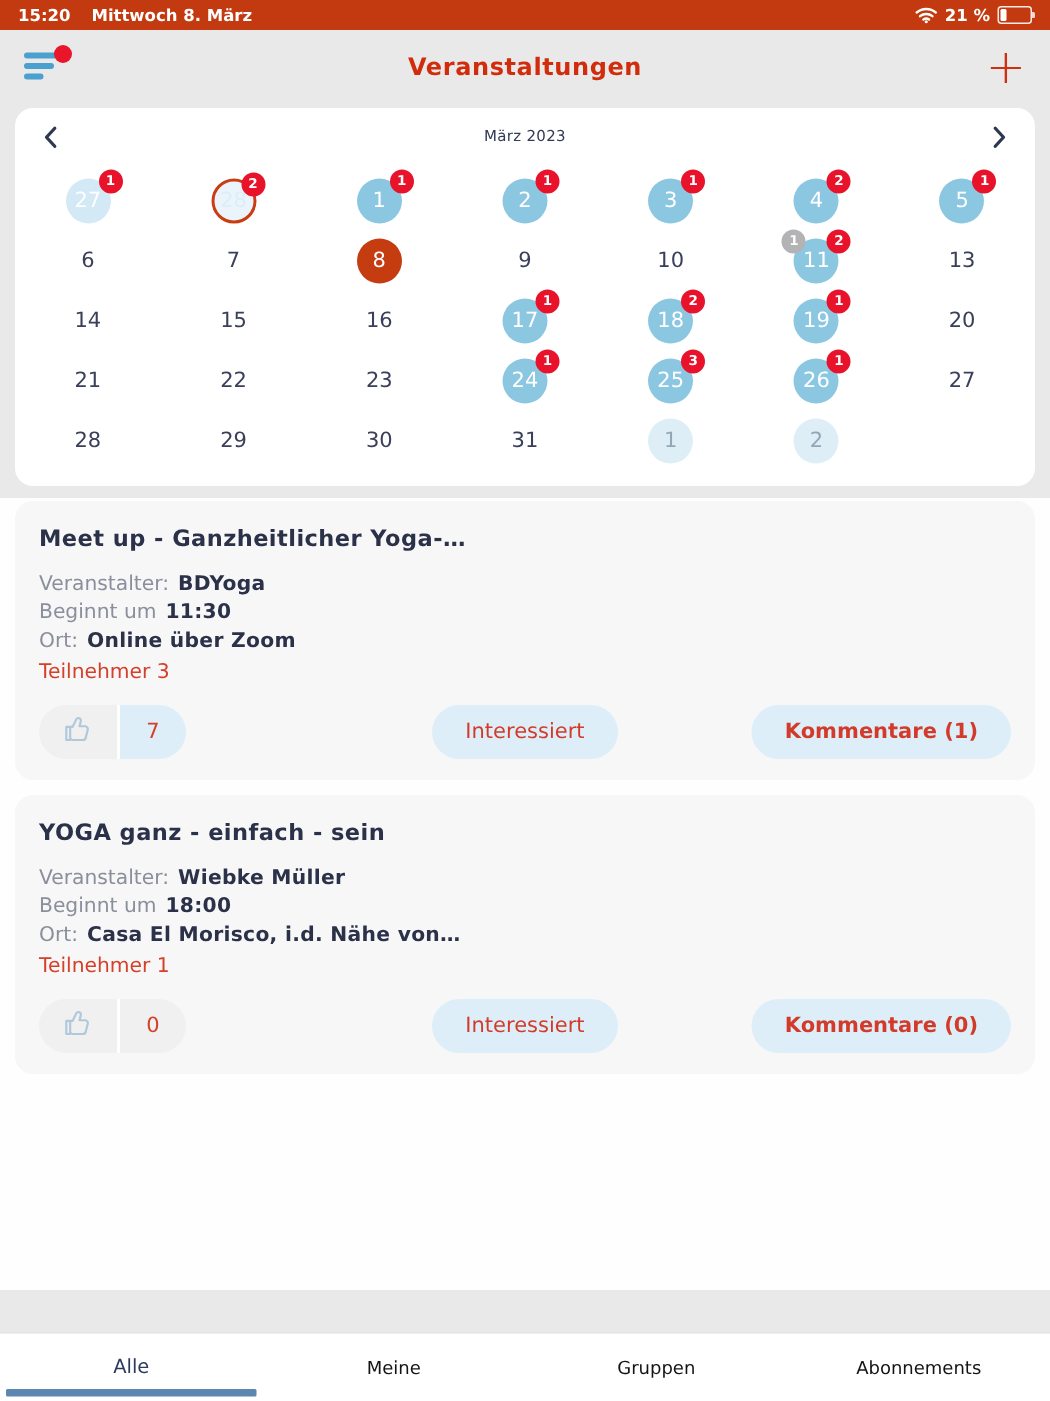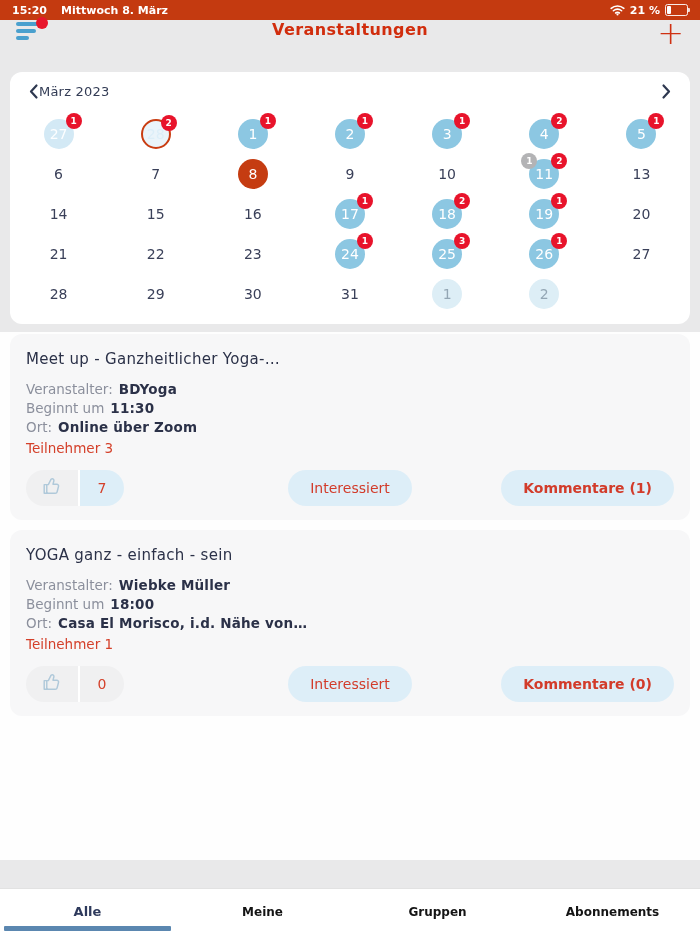--- a/index.html
+++ b/index.html
@@ -14,65 +14,65 @@
     height:20px; background:#c43a10; color:#fff;
     display:flex; align-items:center; padding:0 12px;
     font-size:11px; font-weight:bold;
   }
   .sb-left { display:flex; gap:14px; align-items:center; }
   .sb-right { margin-left:auto; display:flex; gap:5px; align-items:center; }
   .battery { width:21px; height:10px; border:1px solid rgba(255,255,255,0.9); border-radius:2.5px; position:relative; }
   .battery .fill { position:absolute; left:1px; top:1px; bottom:1px; width:4px; background:#fff; border-radius:1px; }
   .battery .nub { position:absolute; right:-3px; top:2.5px; width:2px; height:4px; background:rgba(255,255,255,0.8); border-radius:0 1px 1px 0; }
   
-  .app-header { height:48px; display:flex; padding:0 16px; position:relative; }
+  .app-header { height:48px; display:flex; align-items:center; padding:0 16px; position:relative; }
   .hamburger { position:relative; width:30px; height:22px; cursor:pointer; }
   .hamburger .bar { position:absolute; left:0; height:4px; border-radius:2px; background:#4aa0ce; }
   .hamburger .b1 { top:2px; width:26px; }
   .hamburger .b2 { top:9px; width:20px; }
   .hamburger .b3 { top:16px; width:13px; }
   .hamburger .dot { position:absolute; top:-3px; left:20px; width:12px; height:12px; border-radius:50%; background:#e8152b; }
   .app-title { position:absolute; left:0; right:0; text-align:center; color:#d12d0d; font-weight:bold; font-size:16px; letter-spacing:0.4px; }
   .add-btn { margin-left:auto; color:#cf3012; font-size:32px; font-weight:200; line-height:26px; z-index:2; cursor:pointer; }
   
   .calendar-card { margin:4px 10px 0; background:#fff; border-radius:12px; overflow:hidden; }
   .month-row { height:38px; display:flex; align-items:center; padding:0 18px; }
-  .month-label { flex:1; text-align:left; font-size:13px; color:#333c55; letter-spacing:0.2px; }
+  .month-label { flex:1; text-align:center; font-size:10px; color:#333c55; letter-spacing:0.2px; }
   .chev { cursor:pointer; display:flex; align-items:center; }
   .weekday-row { display:grid; grid-template-columns:repeat(7,1fr); background:#f1f1f3; height:32px; align-items:center; text-align:center; font-size:13px; color:#2f3850; }
   .day-grid { display:grid; grid-template-columns:repeat(7,1fr); padding:4px 0 10px; }
   .day-cell { height:40px; display:flex; align-items:center; justify-content:center; }
   .disc { width:30px; height:30px; border-radius:50%; display:flex; align-items:center; justify-content:center; font-size:14px; color:#3a4059; position:relative; box-sizing:border-box; }
   .disc.blue  { background:#8cc7e2; color:#fff; }
   .disc.faded { background:#d3e9f5; color:#fdfeff; }
   .disc.next  { background:#ddeef6; color:#93a6b4; }
   .disc.today { background:#c53c11; color:#fff; font-size:14px; }
   .disc.ring  { background:#eaf4fa; color:#dceef8; border:2px solid #c93d12; }
   .badge { position:absolute; top:-6px; min-width:16px; height:16px; padding:0 3px; box-sizing:border-box; border-radius:9px; font-size:9px; font-weight:bold; color:#fff; display:flex; align-items:center; justify-content:center; }
   .badge.red  { background:#e8132b; right:-8px; }
   .badge.gray { background:#b3b3b5; left:-8px; }
   
   .events-section { background:#fefefe; margin-top:8px; height:528px; box-sizing:border-box; padding-top:2px; }
   .event-card { background:#f7f7f8; border-radius:12px; margin:0 10px 10px; padding:12px 16px 14px; }
-  .event-title { font-size:15px; font-weight:normal; color:#2b3148; letter-spacing:0.3px; margin:4px 0 12px; }
+  .event-title { font-size:15px; font-weight:bold; color:#2b3148; letter-spacing:0.3px; margin:4px 0 12px; }
   .event-field { font-size:13.5px; line-height:19px; color:#8b8f9c; }
   .event-field .val { color:#2b3148; font-weight:bold; margin-left:6px; letter-spacing:0.2px; }
   .participants { color:#d4402a; font-size:13.5px; line-height:20px; margin-top:1px; }
   .action-row { display:flex; align-items:center; margin-top:12px; }
   .zone { flex:1; display:flex; }
   .zone.center { justify-content:center; }
   .zone.right { justify-content:flex-end;font-weight:bold; }
   .like-group { display:flex; height:36px; border-radius:18px; overflow:hidden; cursor:pointer; }
   .like-btn { width:52px; background:#f0f0f1; display:flex; align-items:center; justify-content:center; border-right:2px solid #fff; }
   .like-count { width:44px; background:#f0f0f1; display:flex; align-items:center; justify-content:center; color:#d4402a; font-size:14px; }
   .like-count.active { background:#ddeef8; }
   .pill { height:36px; padding:0 22px; border-radius:18px; background:#ddeef8; color:#d23b2a; font-size:14px; display:flex; align-items:center; cursor:pointer; white-space:nowrap; }
   
   .tab-bar { position:absolute; bottom:0; left:0; right:0; height:45px; background:#fff; border-top:1px solid #e2e2e2; display:flex; }
-  .tab { flex:1; display:flex; align-items:center; justify-content:center; position:relative; font-size:12px; font-weight:bold; color:#141414; cursor:pointer; }
+  .tab { flex:1; display:flex; align-items:center; justify-content:center; position:relative; font-size:12px; font-weight:normal; color:#141414; cursor:pointer; }
   .tab.active { color:#2e3a5c; font-size:13px; }
   .tab .underline { display:none; }
   .tab.active .underline { display:block; position:absolute; bottom:3px; left:4px; right:4px; height:5px; background:#5b87b0; border-radius:1px; }
 </style>
 </head>
 <body>
 
 <div class="status-bar">
   <div class="sb-left">
     <span>15:20</span>

